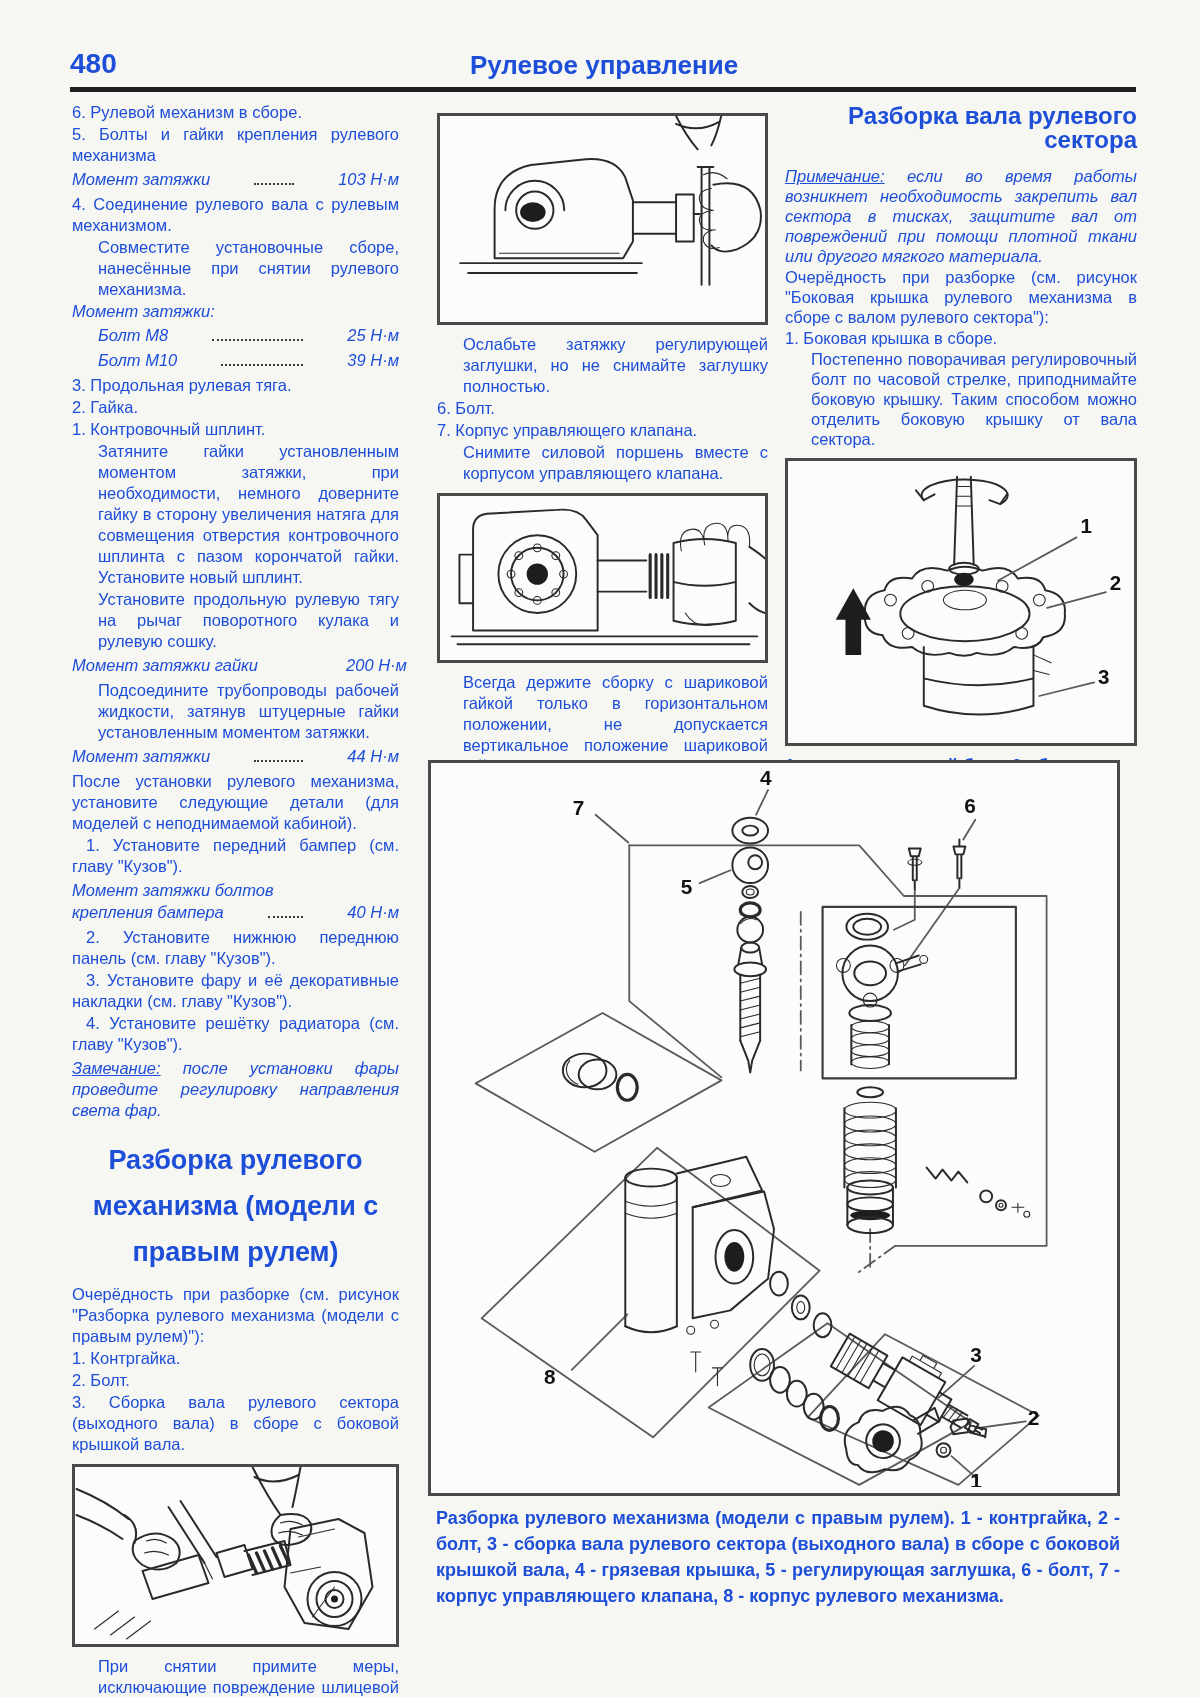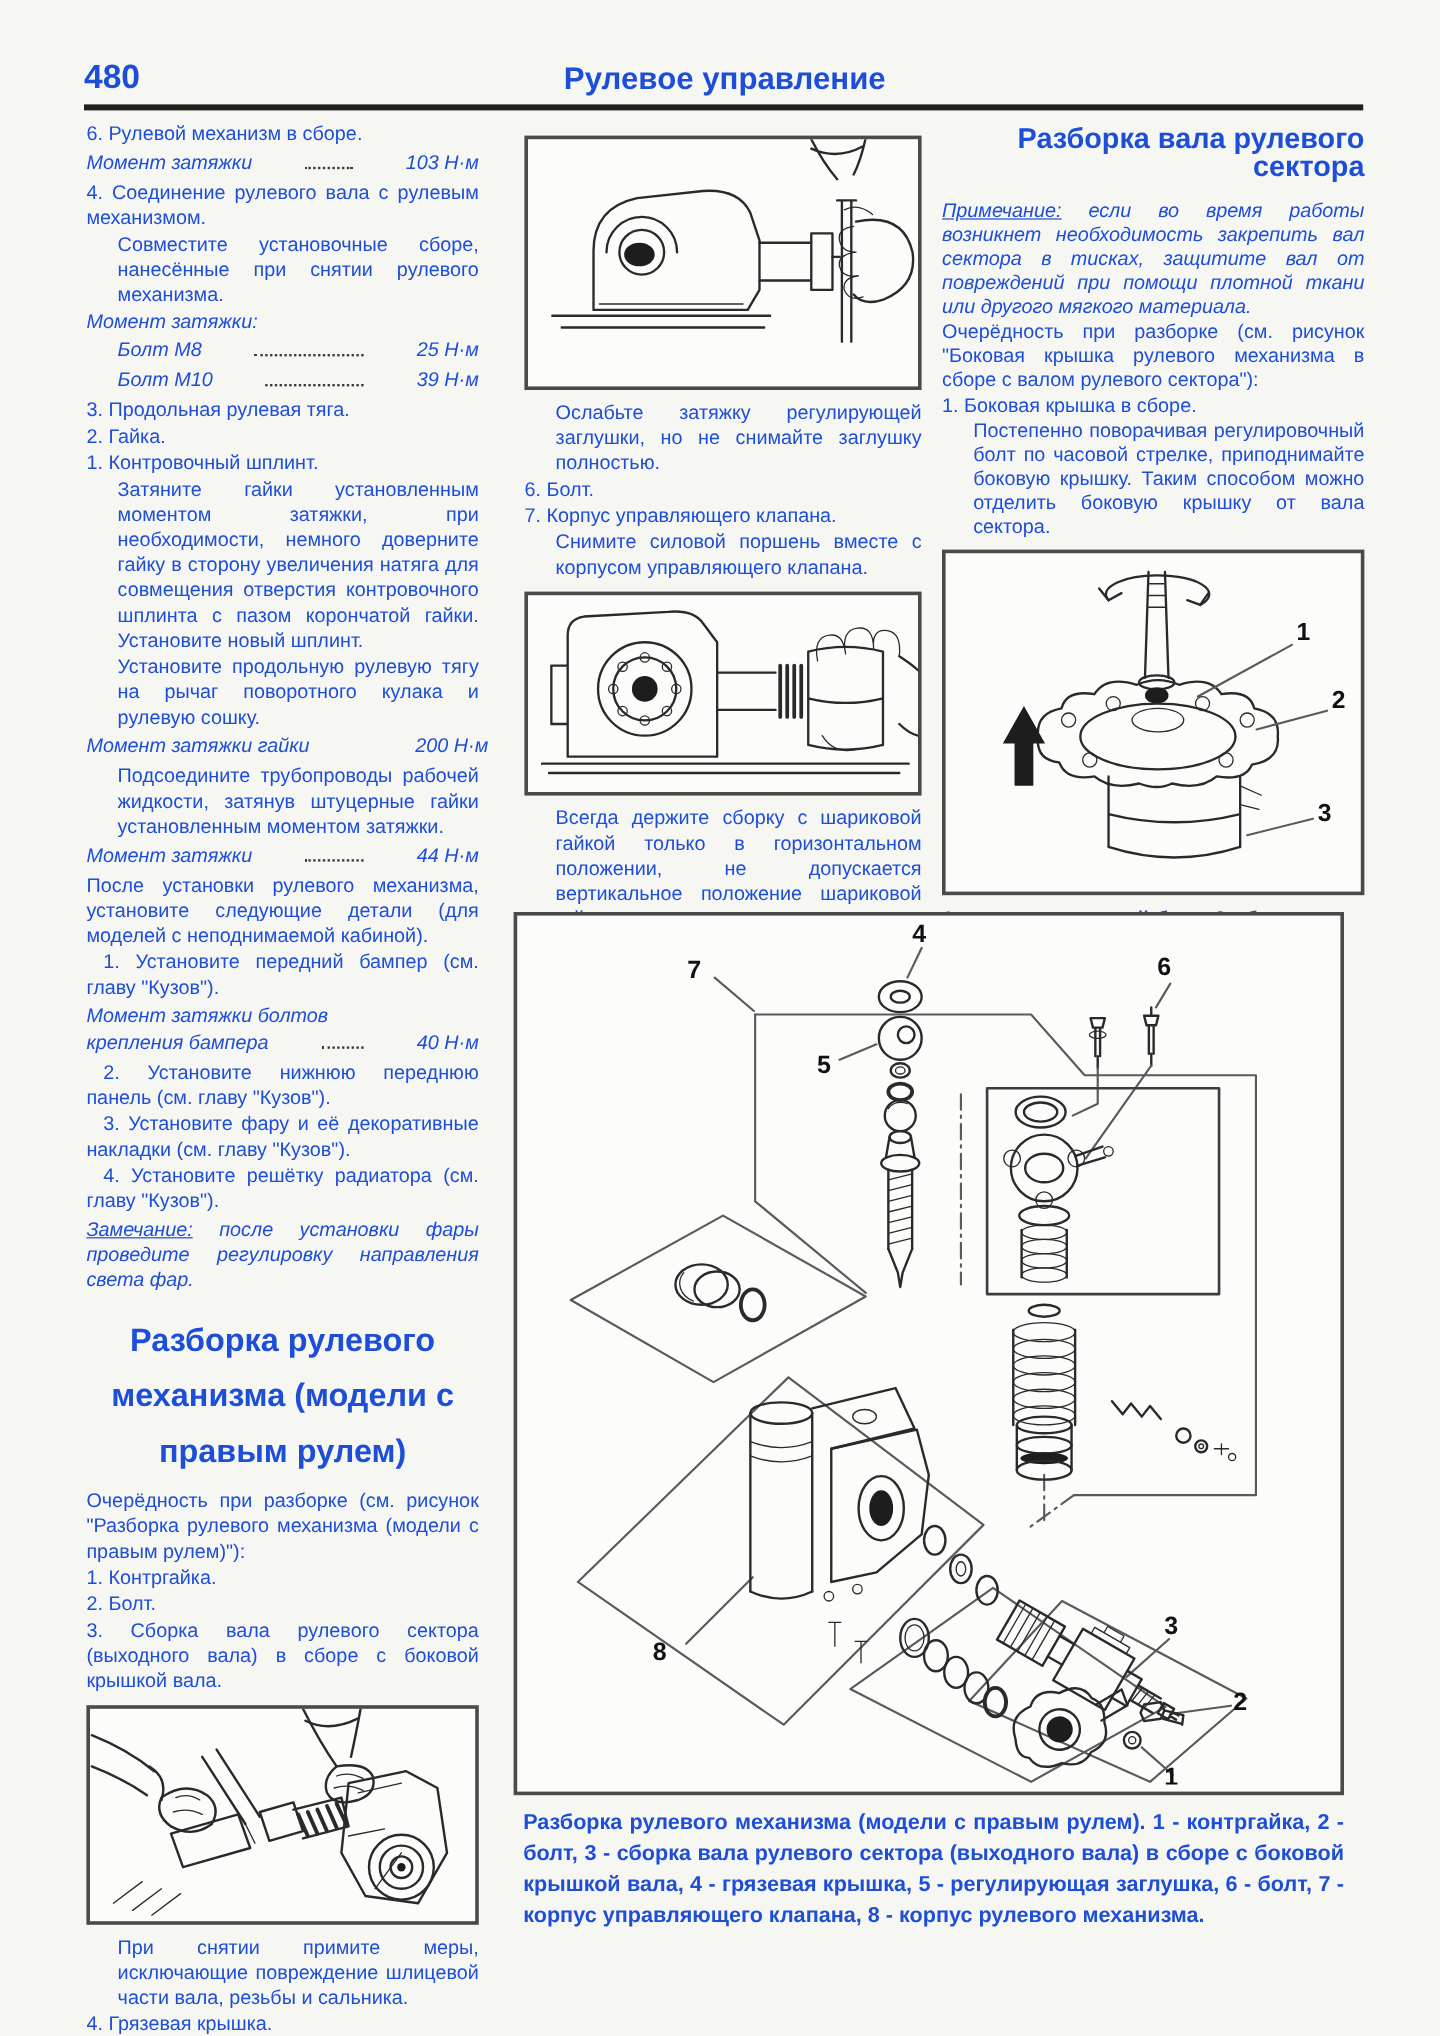--- a/index.html
+++ b/index.html
@@ -43,20 +43,21 @@
 <body>
 
 <div class="page">
 
   <div class="pgnum">480</div>
   <h1 class="ptitle">Рулевое управление</h1>
   <div class="hrule"></div>
 
   <div class="col col1">
     <p>6. Рулевой механизм в сборе.</p>
+    <p>5. Болты и гайки крепления рулевого механизма</p>
     <div class="tq">
       <span>Момент затяжки</span>
       <span class="dots"></span>
       <span>103 Н·м</span>
     </div>
     <p>4. Соединение рулевого вала с рулевым механизмом.</p>
     <p class="ind">Совместите установочные сборе, нанесённые при снятии рулевого механизма.</p>
     <p class="it">Момент затяжки:</p>
     <div class="tq sub">
       <span>Болт М8</span>

